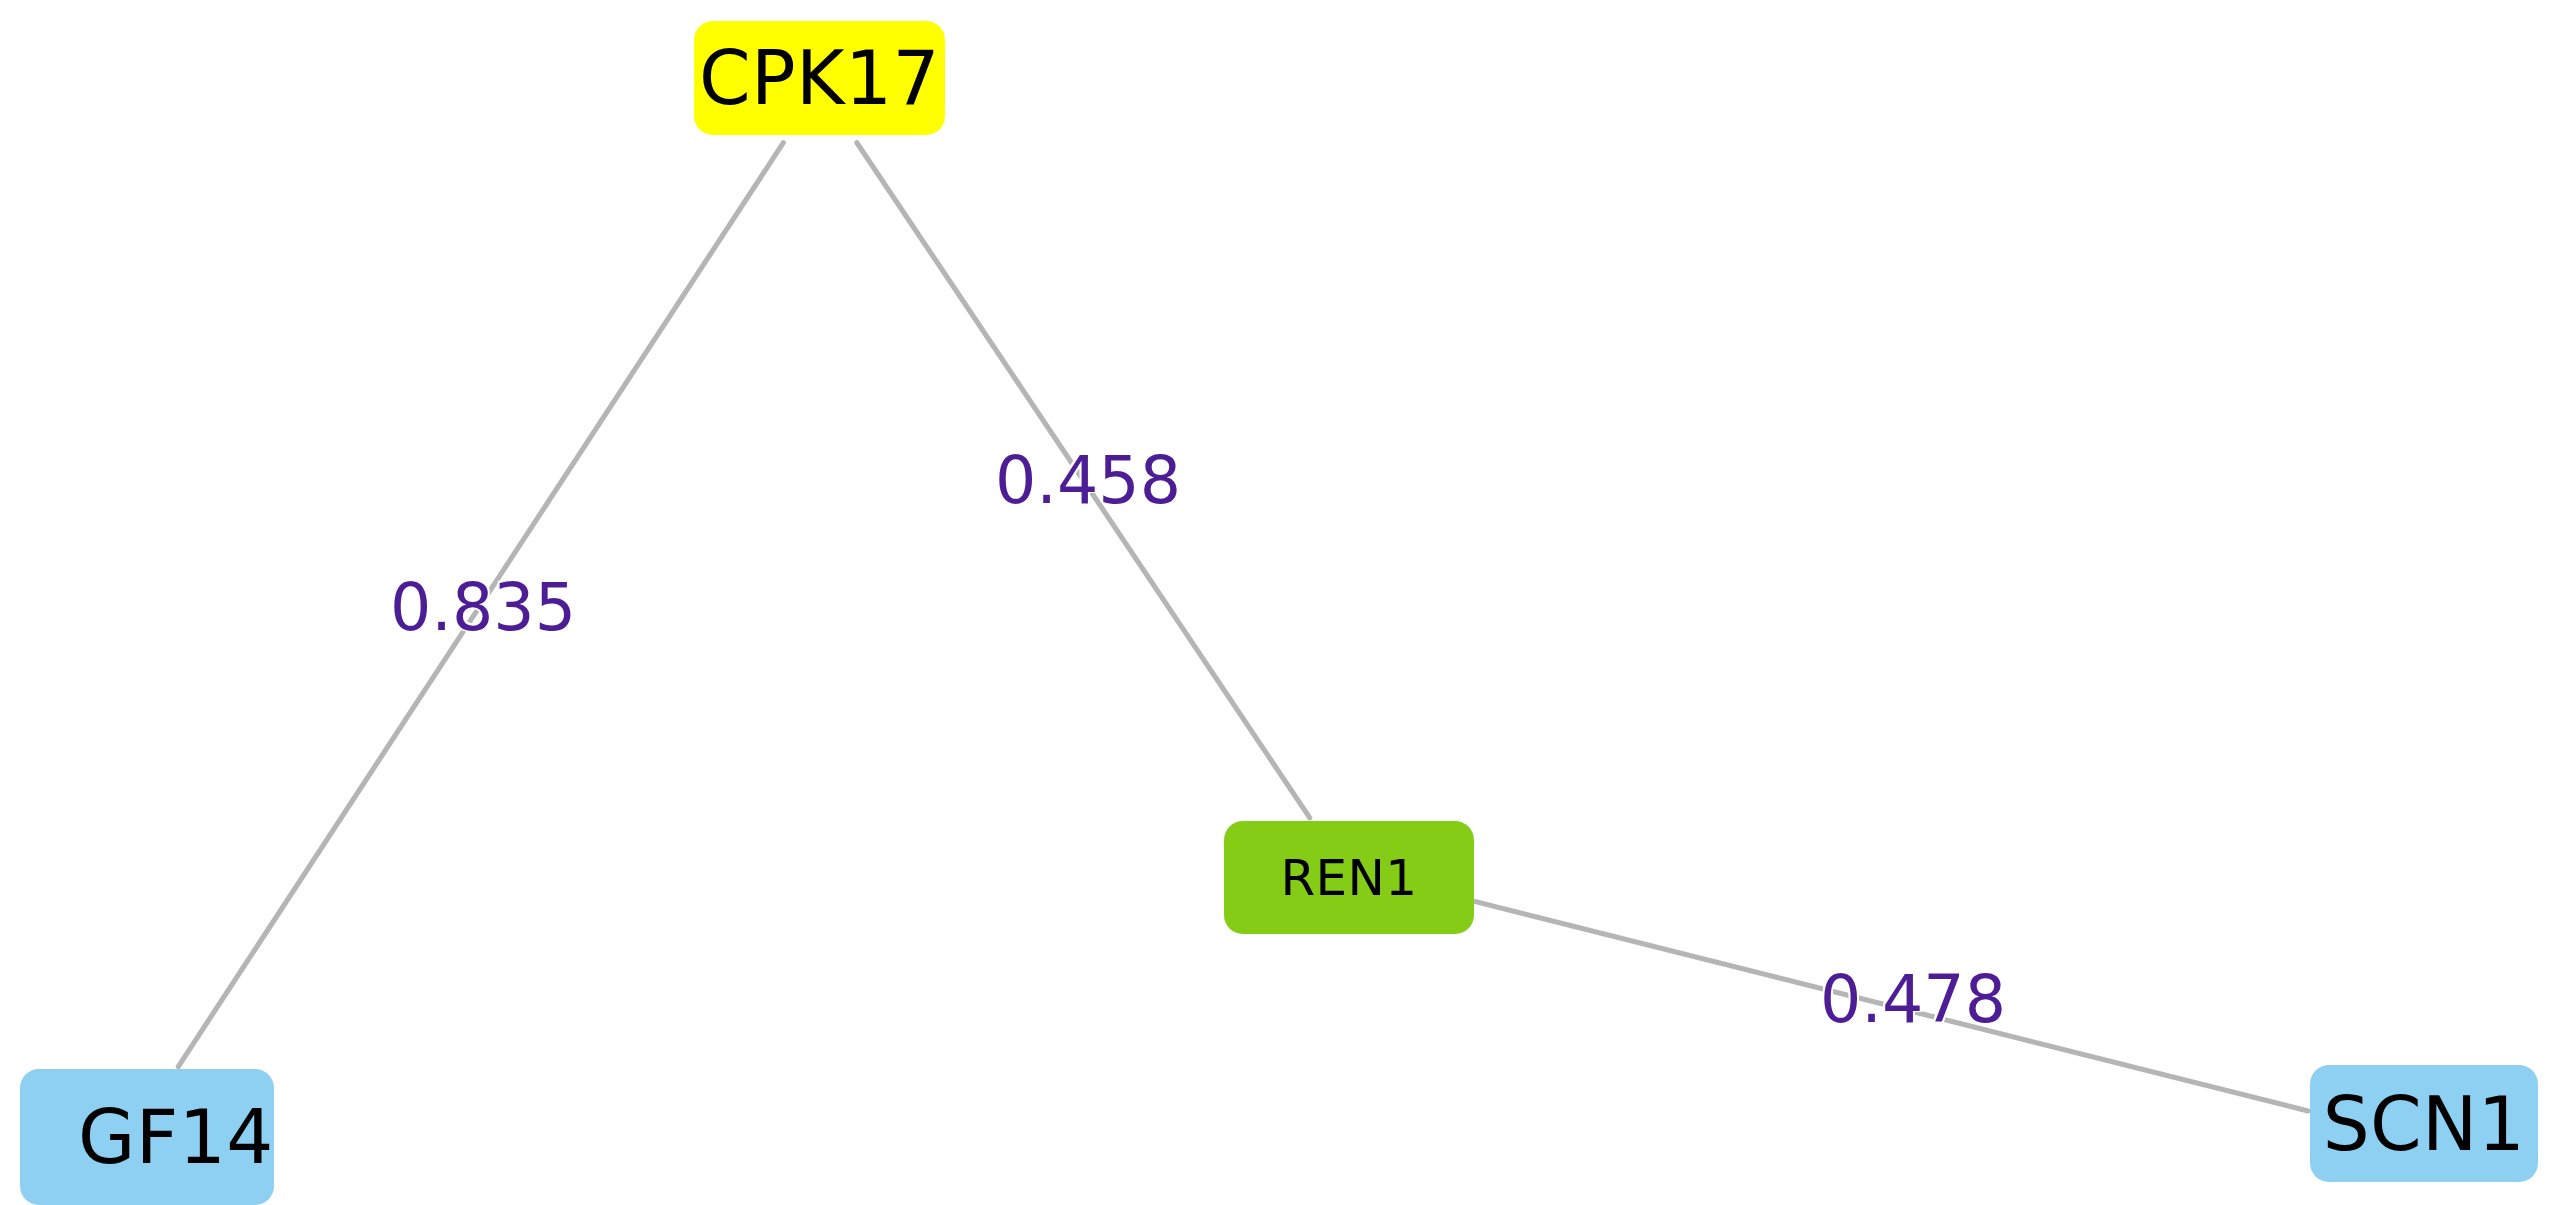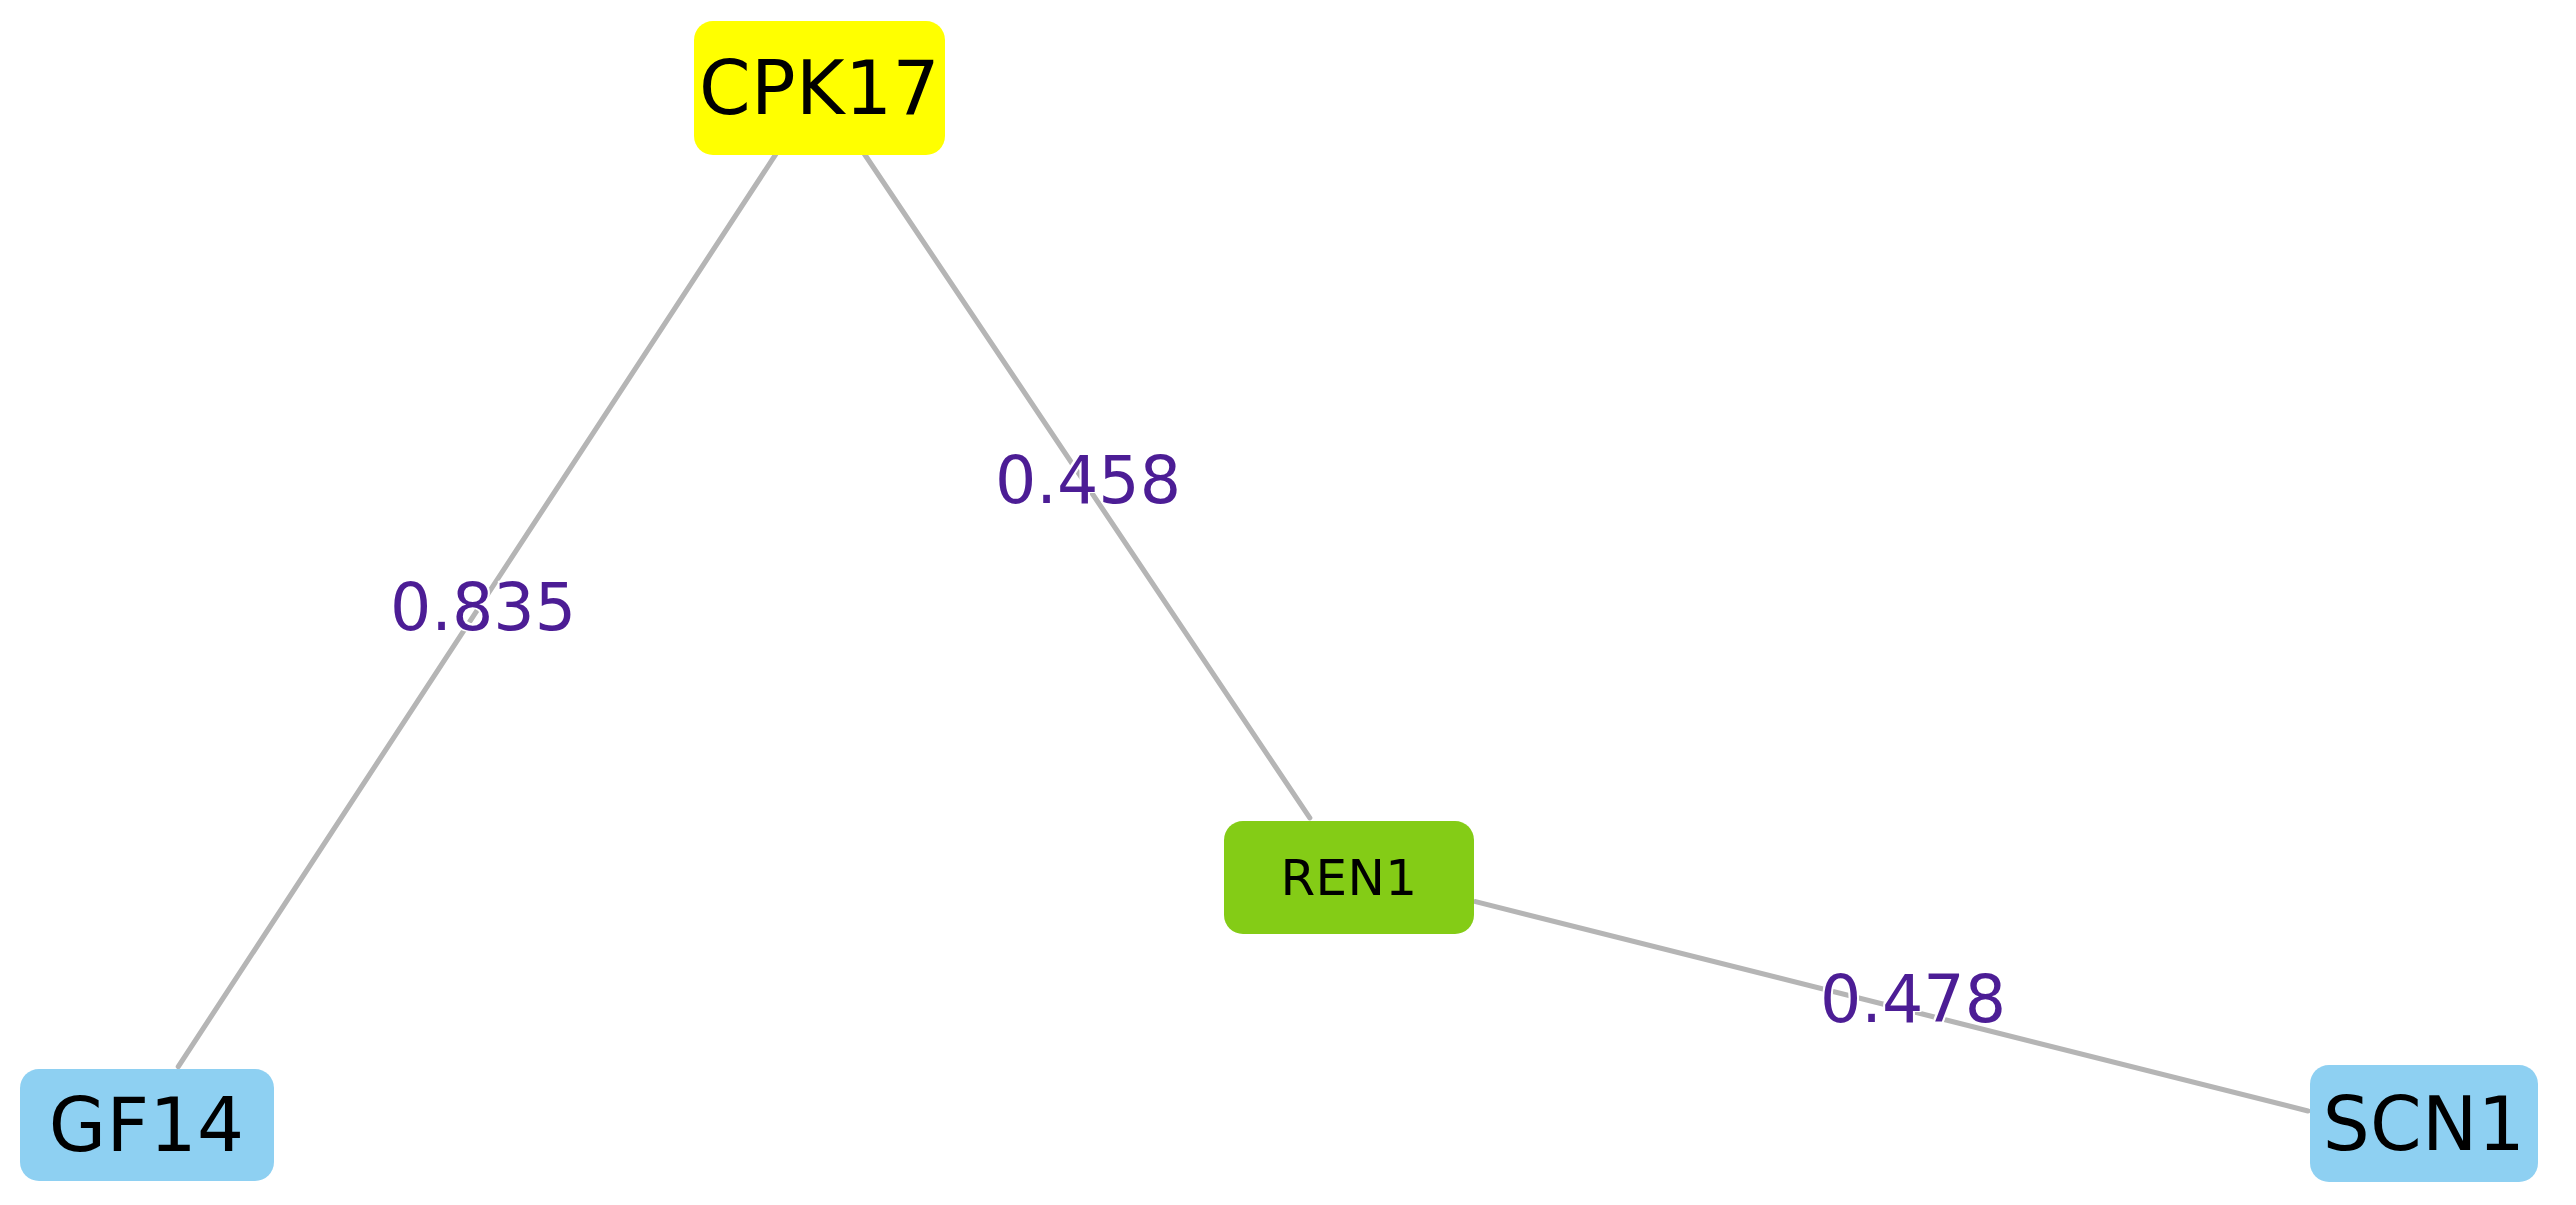--- a/index.html
+++ b/index.html
@@ -55,25 +55,25 @@
 <body>
 
 <div id="canvas" style="background: rgb(255, 255, 255);">
 
   <svg id="edge-layer" viewBox="0 0 3013 1410" xmlns="http://www.w3.org/2000/svg">
     <line stroke-linecap="round" x1="916" y1="167" x2="208" y2="1248" stroke="#b5b5b5" stroke-width="6"></line>
     <line stroke-linecap="round" x1="1002" y1="167" x2="1532" y2="957" stroke="#b5b5b5" stroke-width="6"></line>
     <line stroke-linecap="round" x1="1726" y1="1055" x2="2700" y2="1300" stroke="#b5b5b5" stroke-width="6"></line>
   </svg>
 
-  <div class="graph-node" style="left: 694px; top: 21.4px; width: 251px; height: 134px; background: rgb(255, 255, 0); font-size: 74px;">
+  <div class="graph-node" style="left: 694px; top: 21.4px; width: 251px; height: 114px; background: rgb(255, 255, 0); font-size: 74px;">
     <span class="node-label">CPK17</span>
   </div>
 
-  <div class="graph-node" style="left: 19.7px; top: 1069px; width: 254px; height: 112px; background: rgb(142, 208, 242); font-size: 74px;">
+  <div class="graph-node" style="left: 19.7px; top: 1069px; width: 254px; height: 136px; background: rgb(142, 208, 242); font-size: 74px; justify-content: flex-end;">
     <span class="node-label">GF14</span>
   </div>
 
   <div class="graph-node" style="left: 1224px; top: 821px; width: 250px; height: 113px; background: #84cc16; font-size: 50px;">
     <span class="node-label">REN1</span>
   </div>
 
   <div class="graph-node" style="left: 2310px; top: 1065px; width: 228px; height: 117px; background: rgb(142, 208, 242); font-size: 74px;">
     <span class="node-label">SCN1</span>
   </div>

